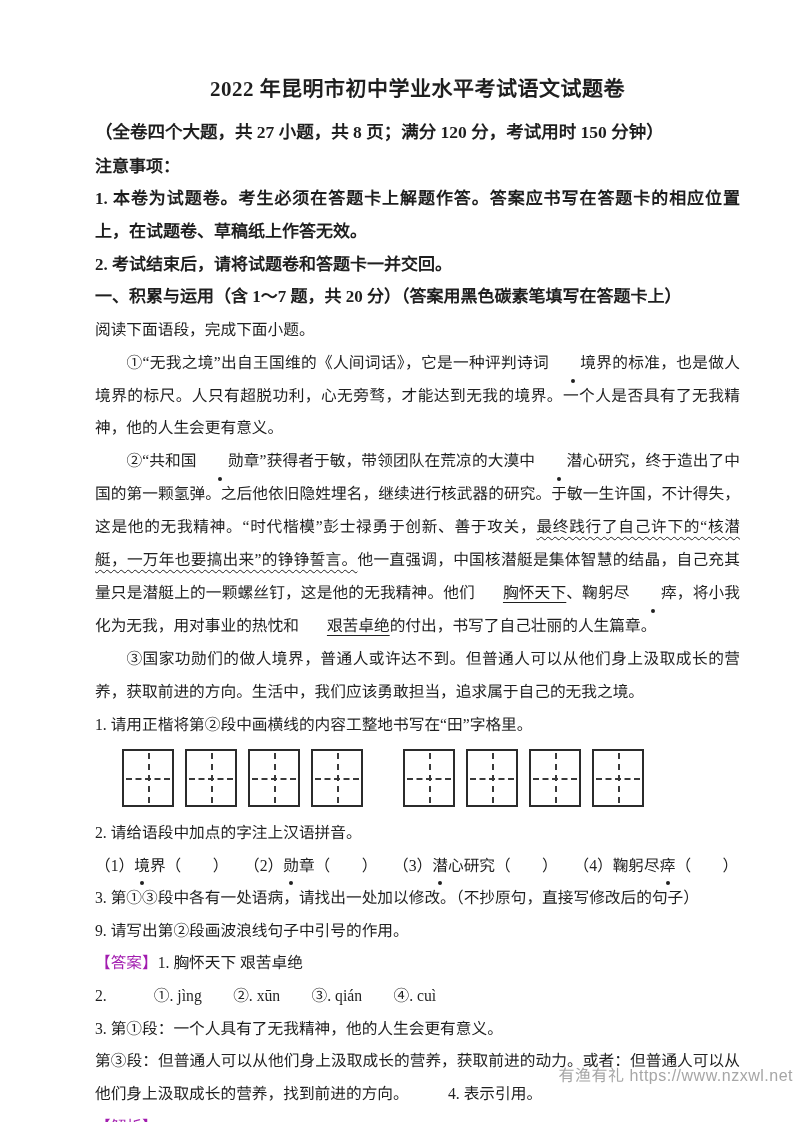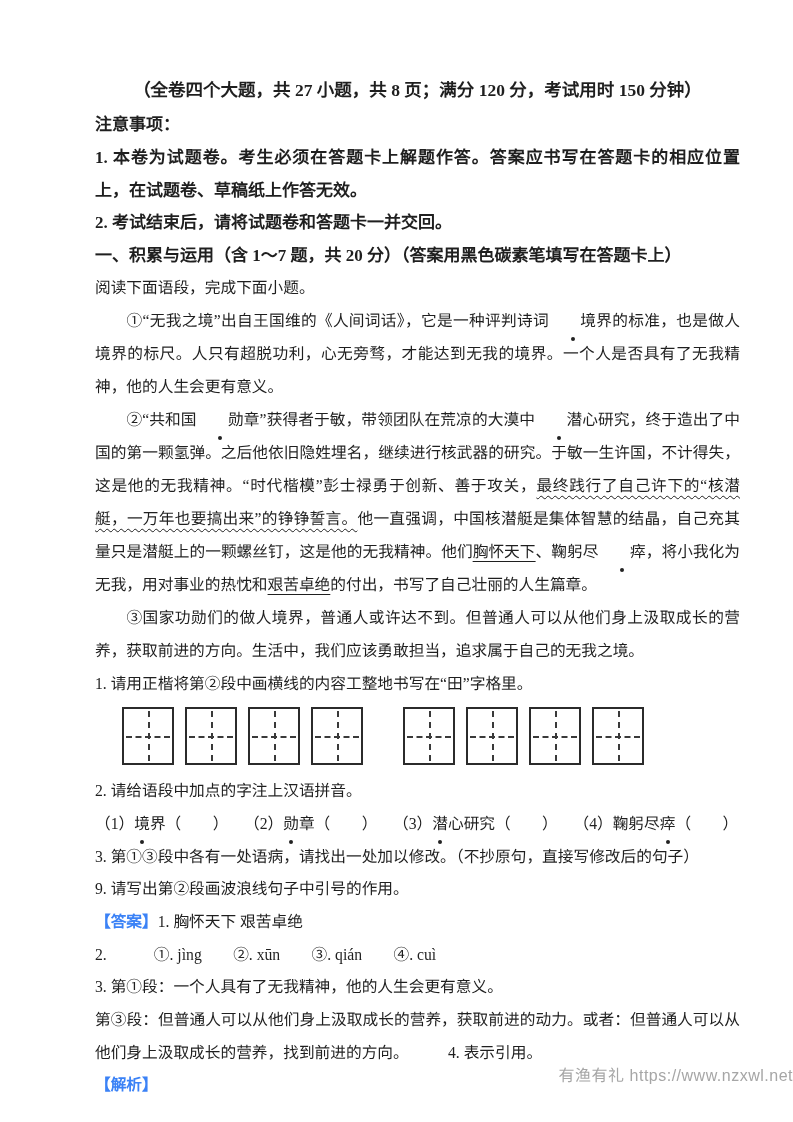--- a/index.html
+++ b/index.html
@@ -23,21 +23,20 @@
     font-size: 21px;
     font-weight: bold;
     text-align: center;
     line-height: 1.5;
     margin-bottom: 10px;
     letter-spacing: 0.5px;
   }
   .subtitle {
     font-size: 17.5px;
     font-weight: bold;
-    text-align: center;
     line-height: 1.9;
     margin-bottom: 2px;
   }
   .notice-heading, .notice, .section-heading {
     font-size: 17px;
     font-weight: bold;
     line-height: 1.92;
     text-align: justify;
   }
   .intro, .question, .ans-line {
@@ -66,20 +65,21 @@
     height: 4px;
     margin-left: -2px;
     border-radius: 50%;
     background: #222;
   }
   
   .seg-u {
     text-decoration: underline;
     text-decoration-thickness: 1.2px;
     text-underline-offset: 4px;
+    padding-left: 28px;
   }
   
   .seg-wavy {
     text-decoration: underline;
     text-decoration-style: wavy;
     text-decoration-thickness: 1px;
     text-underline-offset: 4px;
   }
   
   .tz-row {
@@ -106,39 +106,40 @@
     bottom: 2px;
     border-left: 2px dashed #3a3a3a;
   }
   .tz-h {
     position: absolute;
     top: 50%;
     left: 2px;
     right: 2px;
     border-top: 2px dashed #3a3a3a;
   }
-  .label-blue { color: #3b82f6; font-weight: bold; }
+  .label-blue { color: #a21caf; }
   .footer {
     position: absolute;
     left: 0;
     right: 0;
     bottom: 36px;
     text-align: right;
     font-family: "Liberation Sans", "DejaVu Sans", sans-serif;
     font-size: 16px;
     color: #a6a6a6;
     letter-spacing: 0.5px;
   }
 </style>
 </head>
 <body>
 
 <div class="page">
   <div class="content">
 
+    <h1 class="title">2022 年昆明市初中学业水平考试语文试题卷</h1>
 
     <p class="subtitle">（全卷四个大题，共 27 小题，共 8 页；满分 120 分，考试用时 150 分钟）</p>
 
     <p class="notice-heading">注意事项：</p>
     <p class="notice">1. 本卷为试题卷。考生必须在答题卡上解题作答。答案应书写在答题卡的相应位置上，在试题卷、草稿纸上作答无效。</p>
     <p class="notice">2. 考试结束后，请将试题卷和答题卡一并交回。</p>
 
     <p class="section-heading">一、积累与运用（含 1～7 题，共 20 分）（答案用黑色碳素笔填写在答题卡上）</p>
     <p class="intro">阅读下面语段，完成下面小题。</p>
 

